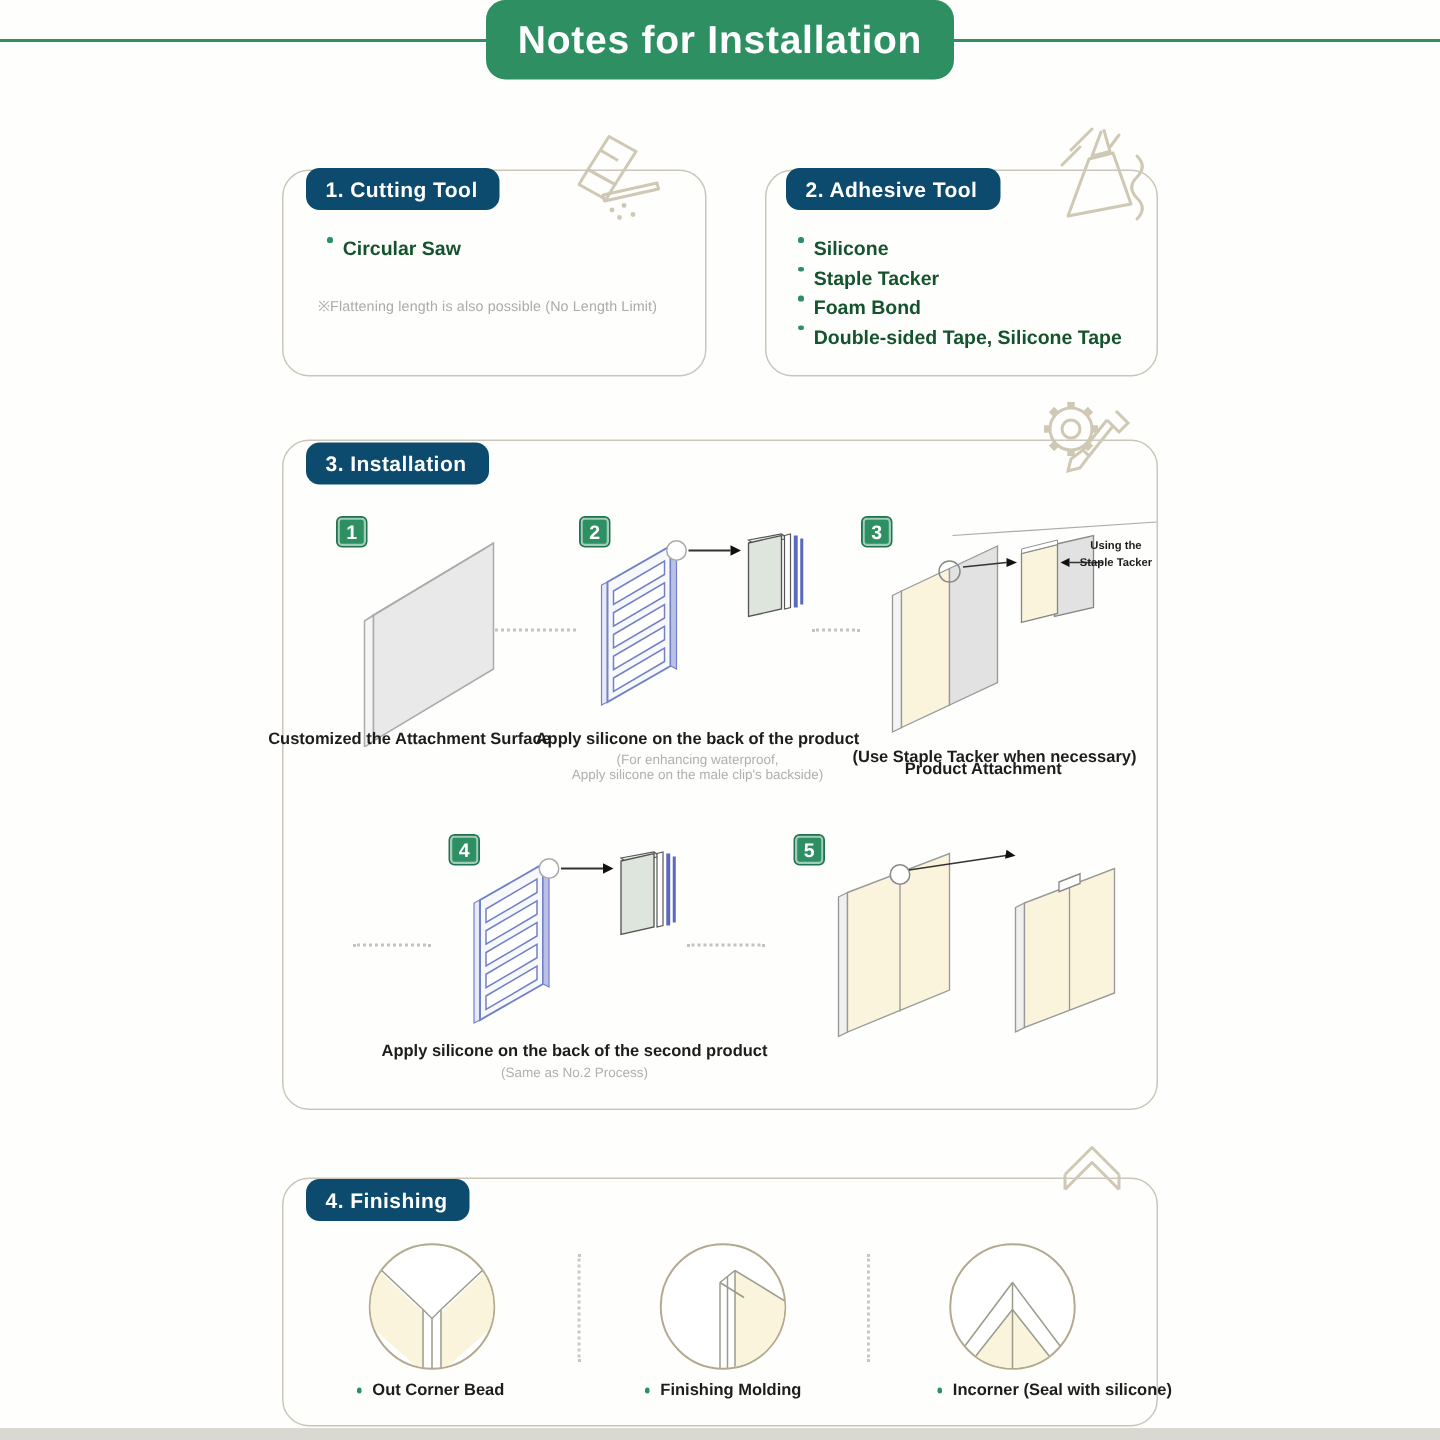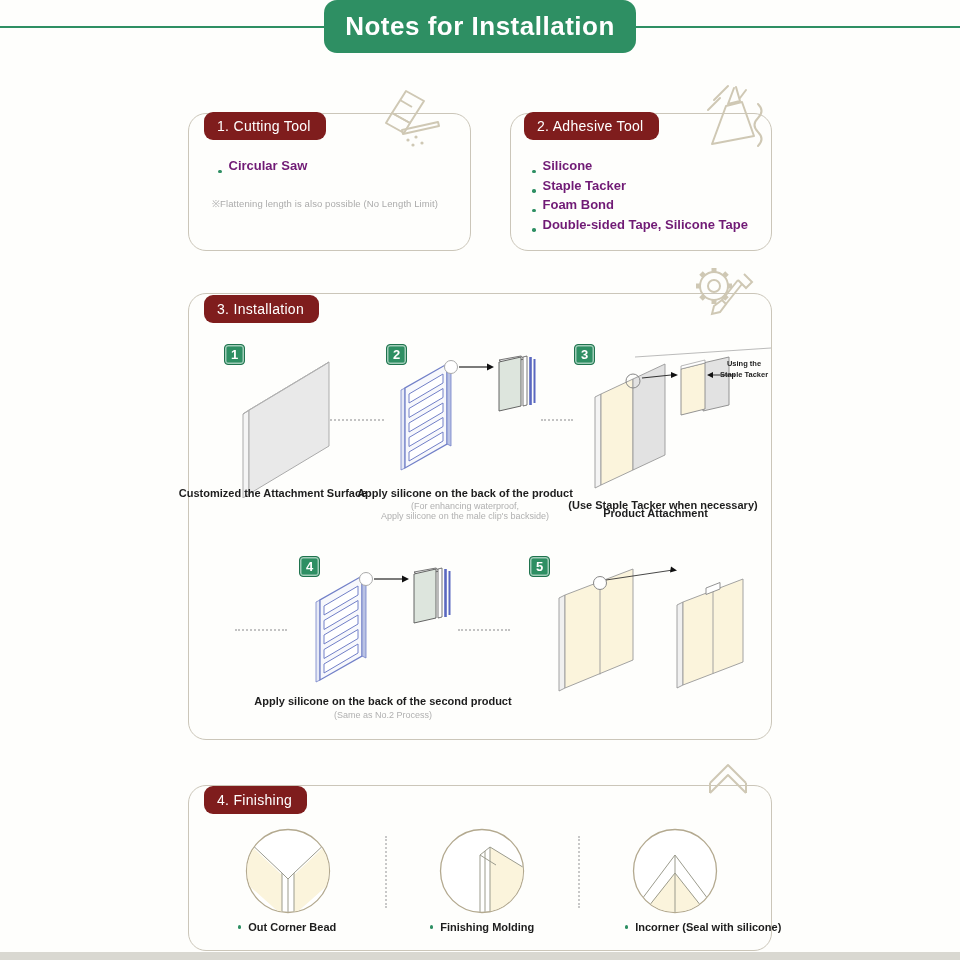--- a/index.html
+++ b/index.html
@@ -12,31 +12,31 @@
   .header-badge { position:absolute; top:0; left:324px; width:312px; height:53px; background:#2E8F63;
     border-radius:13px; color:#fff; font-size:26px; font-weight:bold; text-align:center; line-height:53px; letter-spacing:0.5px; }
 
   
   .box { position:absolute; border:1.5px solid #CBC6B9; border-radius:18px; background:transparent; }
   .box1 { left:188px; top:113px; width:283px; height:138px; }
   .box2 { left:510px; top:113px; width:262px; height:138px; }
   .box3 { left:188px; top:293px; width:584px; height:447px; }
   .box4 { left:188px; top:785px; width:584px; height:166px; }
 
-  .sec-label { position:absolute; background:#7f1d1d; color:#fff; font-weight:normal; font-size:14px;
+  .sec-label { position:absolute; background:#0c4a6e; color:#fff; font-weight:bold; font-size:14px;
     padding:6px 15px 6px 13px; border-radius:9px; letter-spacing:0.3px; }
   .lab1 { left:204px; top:112px; }
   .lab2 { left:524px; top:112px; }
   .lab3 { left:204px; top:295px; }
   .lab4 { left:204px; top:786px; }
 
   .tool-list { position:absolute; }
   .tl1 { left:218px; top:158px; width:250px; }
   .tl2 { left:532px; top:158px; width:240px; }
-  .tool-item { font-size:13px; font-weight:bold; color:#701a75; margin-bottom:4.5px; display:flex; align-items:flex-end; }
+  .tool-item { font-size:13px; font-weight:bold; color:#14532d; margin-bottom:4.5px; display:flex; align-items:flex-start; }
   .dot { width:3.5px; height:3.5px; border-radius:50%; background:#2E8F63; display:inline-block; margin-right:7px; flex:0 0 auto; }
   .note { position:absolute; left:212px; top:197px; font-size:9.5px; color:#ABABAB; letter-spacing:0.1px; }
 
   
   .icon { position:absolute; }
   .i-knife { left:368px; top:88px; }
   .i-tube  { left:694px; top:84px; }
   .i-gear  { left:686px; top:260px; }
   .i-corner{ left:700px; top:757px; }
 

